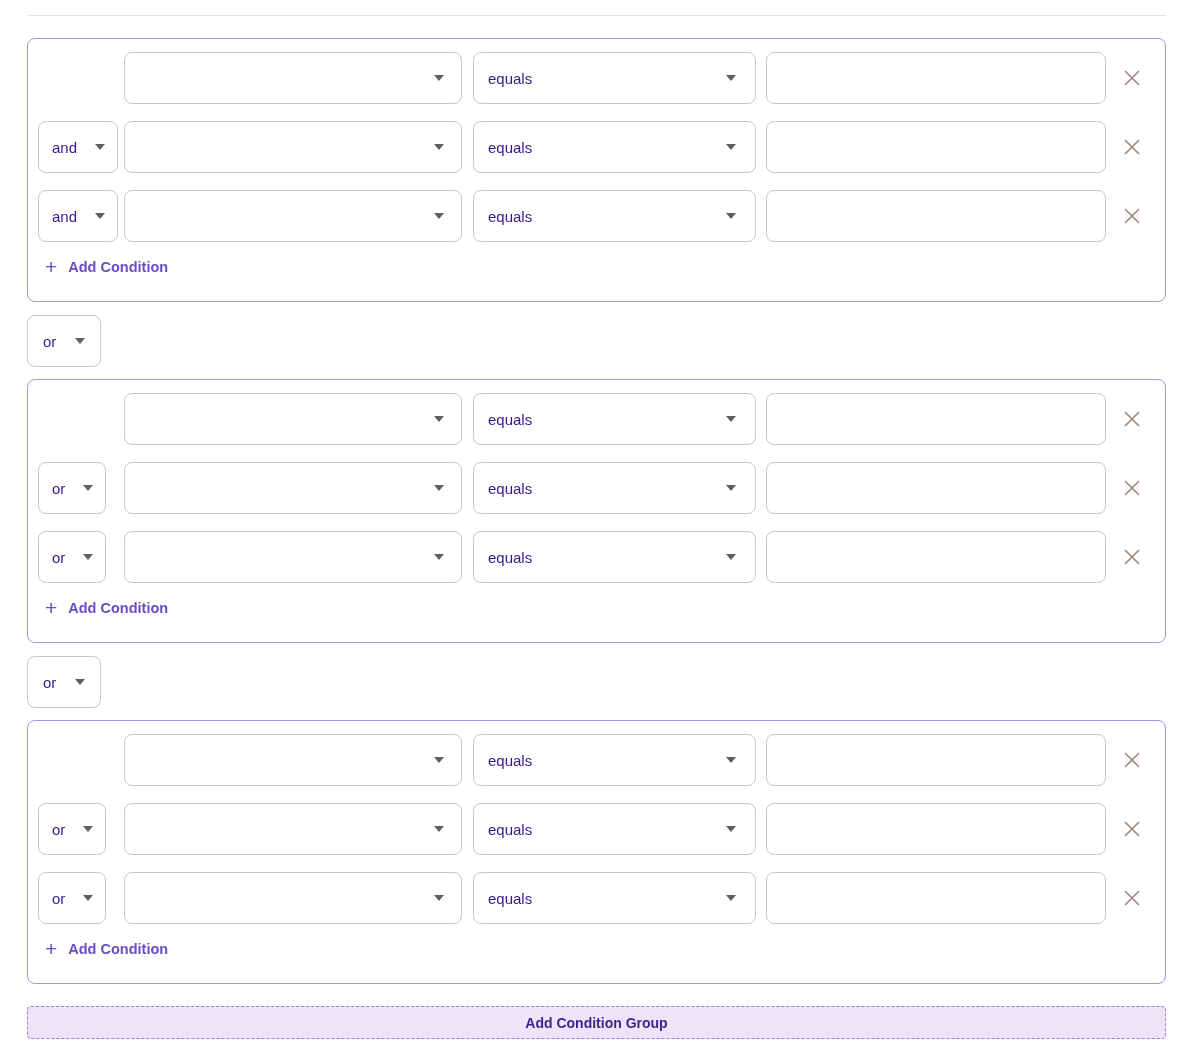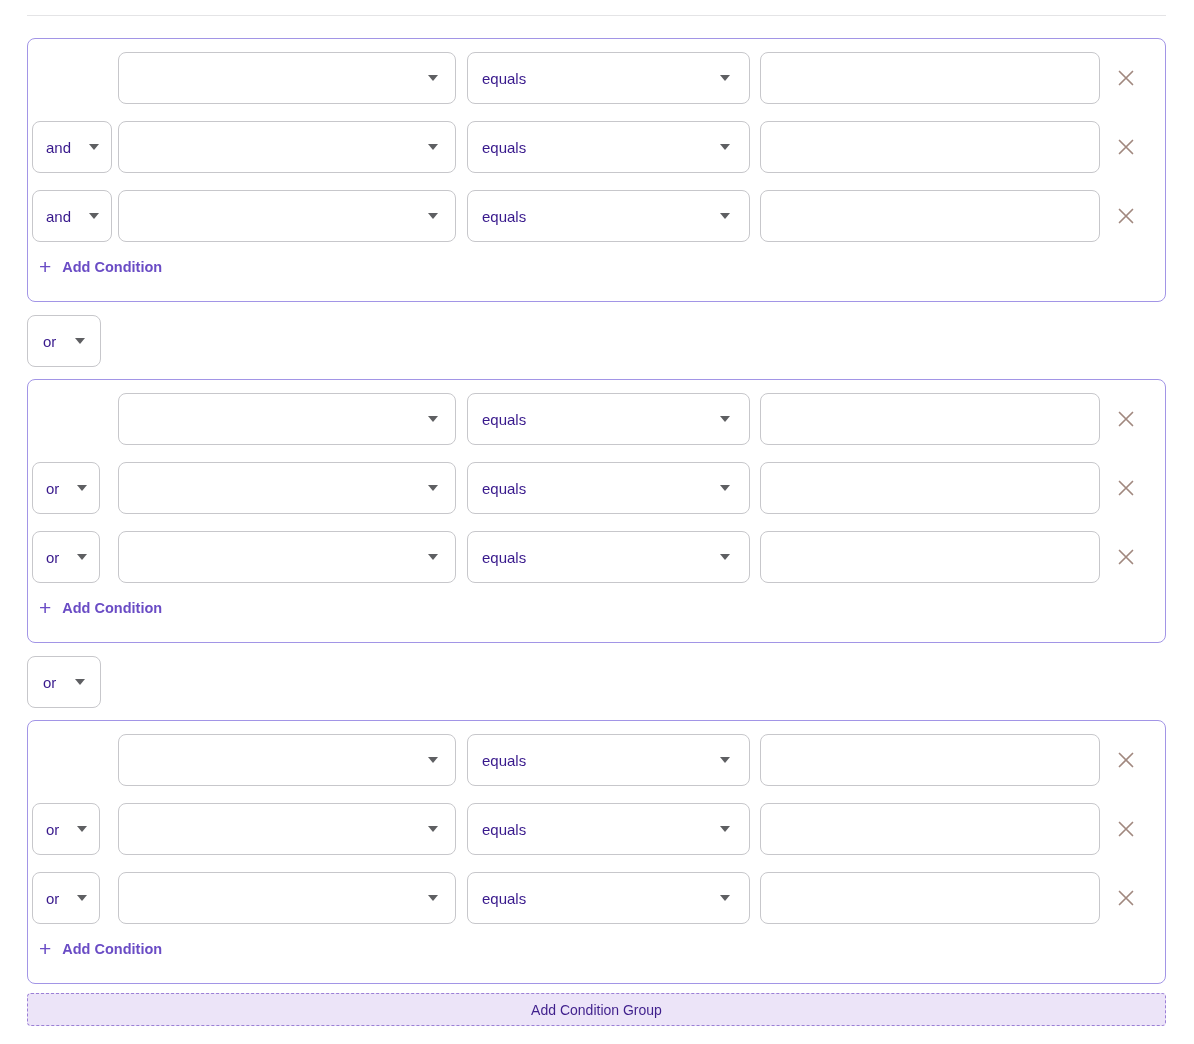--- a/index.html
+++ b/index.html
@@ -11,21 +11,21 @@
     overflow:hidden;
   }
   .page { padding:0 28px 0 27px; }
 
   .top-divider { height:1px; background:#e4e4e6; margin-top:15px; }
 
   .group {
     border:1px solid #a295e6;
     border-radius:8px;
     margin-top:22px;
-    padding:13px 10px 0 4px;
+    padding:13px 10px 0 10px;
     background:#fff;
   }
 
   .row { display:flex; align-items:center; margin-bottom:17px; }
 
   .bool-cell { width:86px; flex:none; display:flex; }
 
   .select {
     box-sizing:border-box;
     height:52px;
@@ -78,28 +78,28 @@
   }
   .plus-icon { font-size:21px; font-weight:400; line-height:14px; color:#6a4cc5; }
 
   .connector-row { margin:13px 0 12px; }
   .connector-select { min-width:74px; justify-content:space-between; padding:0 15px; display:inline-flex; }
 
   .add-group-btn {
     box-sizing:border-box;
     display:block;
     width:100%;
-    margin-top:9px;
+    margin-top:22px;
     height:33px;
     background:#ece4f8;
     border:1px dashed #9b7fd6;
     border-radius:4px;
     color:#3f1f8c;
     font-family:"Liberation Sans", sans-serif;
-    font-weight:normal;
+    font-weight:bold;
     font-size:14px;
     cursor:pointer;
   }
 </style>
 </head>
 <body>
 
 <div class="page">
 
   <div class="top-divider"></div>

